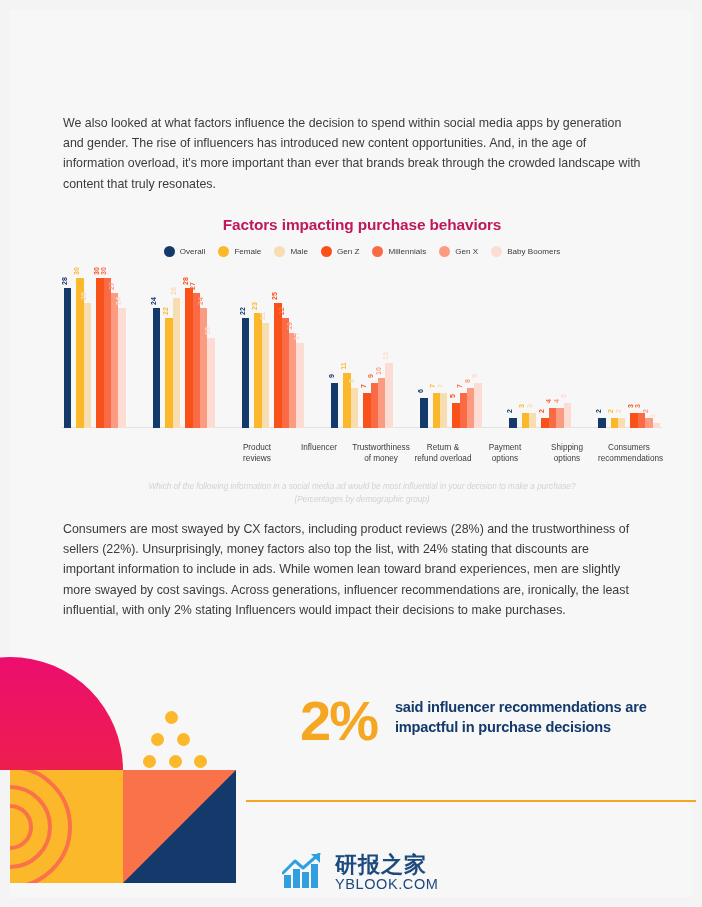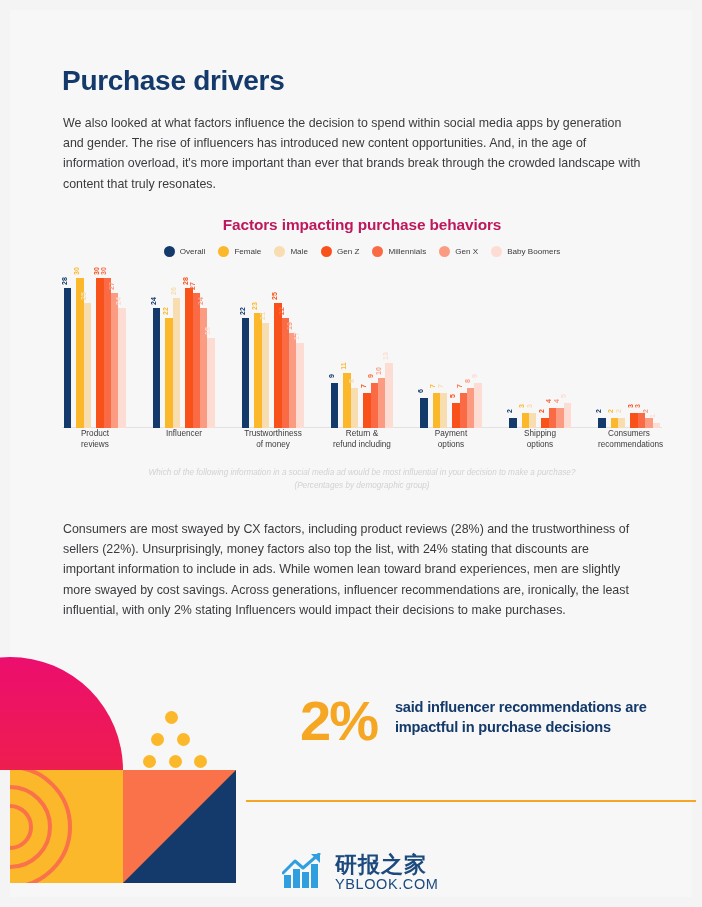--- a/index.html
+++ b/index.html
@@ -98,22 +98,22 @@
     transform-origin: center bottom;
     font-size: 7px;
     font-weight: 700;
     white-space: nowrap;
     margin-bottom: 7px;
     line-height: 1;
   }
   .cat-labels {
     position: relative;
     display: flex;
-    justify-content: space-between;
-    margin-top: 0;
+    justify-content: flex-end;
+    margin-top: 14px;
     padding: 0 2px;
   }
   .cat-label {
     font-size: 8.2px;
     line-height: 11px;
     color: #3b3b3f;
     text-align: center;
   }
   .chart-caption {
     margin-top: 17px;
@@ -232,21 +232,20 @@
     color: #1c4a7e; letter-spacing: 0.6px;
     line-height: 1;
   }
 </style>
 </head>
 <body>
 
 <div id="page">
   <div id="page-inner">
 
-    <h1 class="headline">Purchase drivers</h1>
     <p class="intro">We also looked at what factors influence the decision to spend within social media apps by generation and gender. The rise of influencers has introduced new content opportunities. And, in the age of information overload, it's more important than ever that brands break through the crowded landscape with content that truly resonates.</p>
 
     <div class="chart-wrap">
       <div class="chart-title">Factors impacting purchase behaviors</div>
       <div class="legend" id="legend">
           <div class="legend-item">
             <span class="legend-dot" style="background: rgb(20, 58, 107);"></span>
             <span class="legend-label">Overall</span>
           </div>
           <div class="legend-item">
@@ -543,21 +542,21 @@
           </div>
           <div class="cat-label" style="width: 62px;">
             <div>Influencer</div>
           </div>
           <div class="cat-label" style="width: 62px;">
             <div>Trustworthiness</div>
             <div>of money</div>
           </div>
           <div class="cat-label" style="width: 62px;">
             <div>Return &amp;</div>
-            <div>refund including</div>
+            <div>refund overload</div>
           </div>
           <div class="cat-label" style="width: 62px;">
             <div>Payment</div>
             <div>options</div>
           </div>
           <div class="cat-label" style="width: 62px;">
             <div>Shipping</div>
             <div>options</div>
           </div>
           <div class="cat-label" style="width: 62px;">

